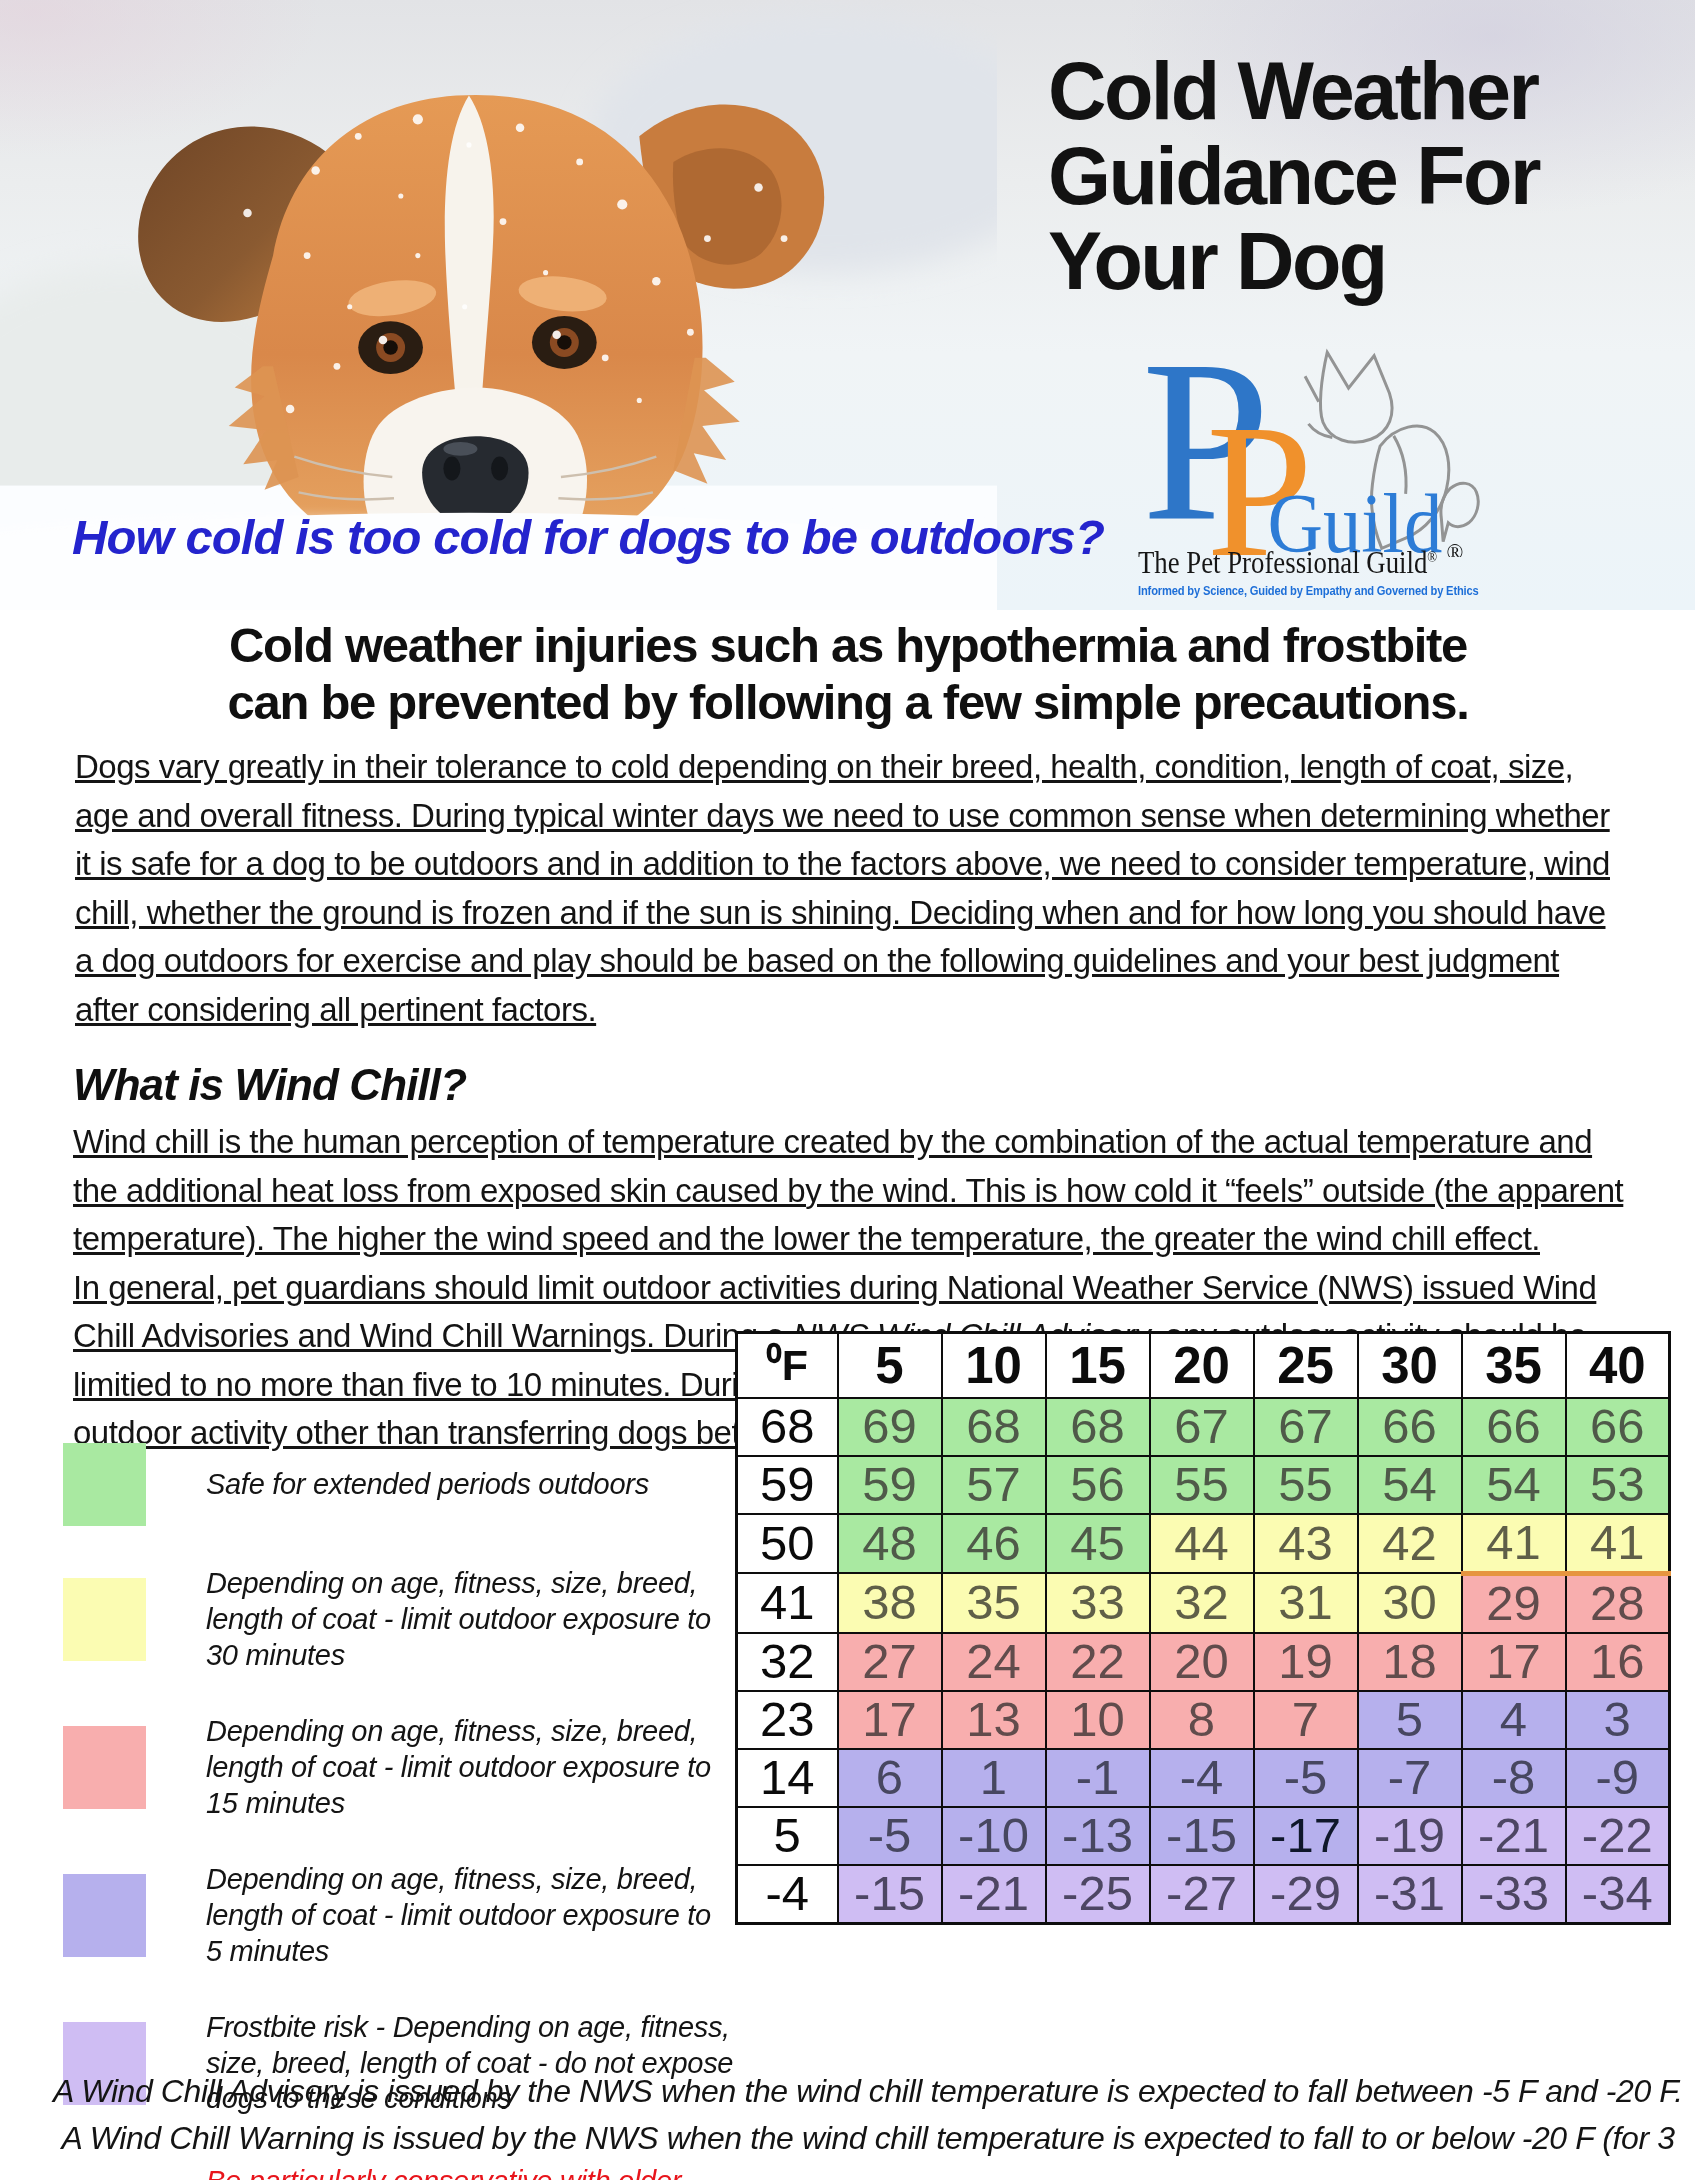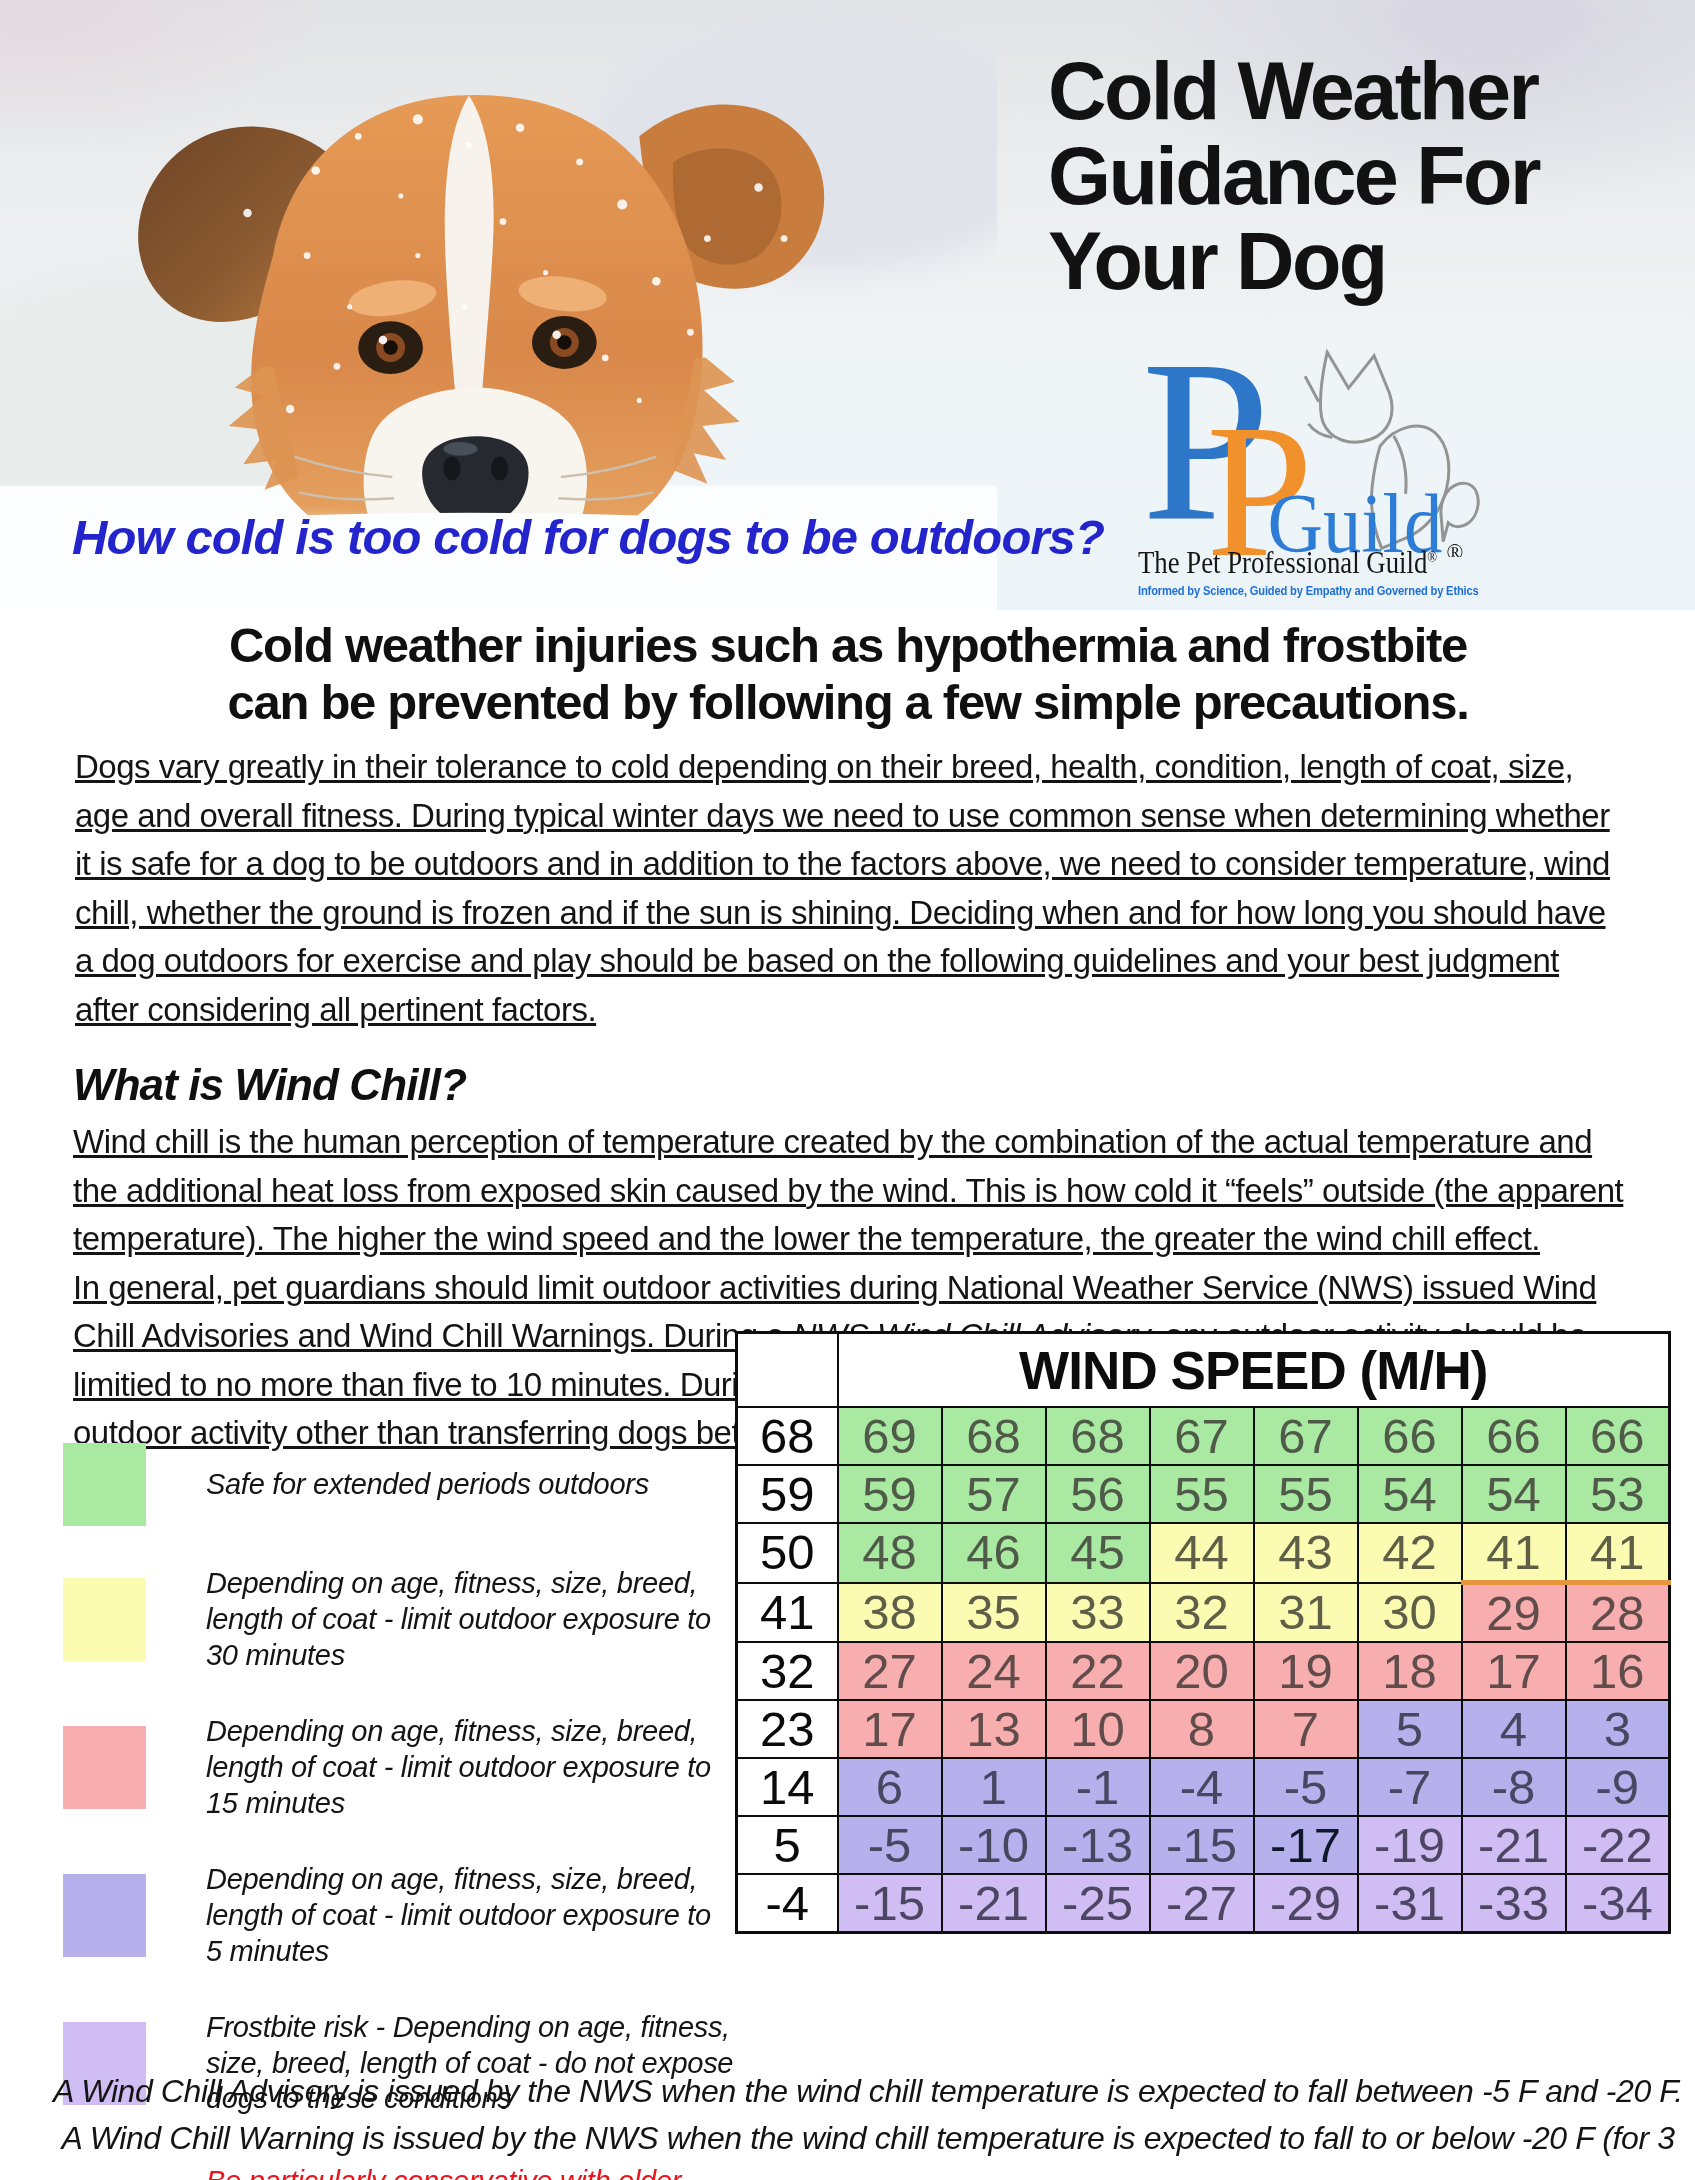--- a/index.html
+++ b/index.html
@@ -208,24 +208,31 @@
     <p>Wind chill is the human perception of temperature created by the combination of the actual temperature and the additional heat loss from exposed skin caused by the wind.  This is how cold it “feels” outside (the apparent temperature). The higher the wind speed and the lower the temperature, the greater the wind chill effect.</p>
     <p><span>In general, pet guardians should limit outdoor activities during National Weather Service (NWS) issued Wind Chill Advisories and Wind Chill Warnings.  During a </span><span class="ul-it">NWS Wind Chill Advisory,</span><span> any outdoor activity should be limitied to no more than five to 10 minutes.  During a </span><span class="ul-it">NWS Wind Chill Warning</span><span>,  you should not allow any outdoor activity other than transferring dogs between facilities or potty walks.</span></p>
   </div>
 
   <table class="wtable">
     <colgroup>
         <col style="width:101px">
         <col span="8" style="width:104px">
       </colgroup>
     <thead>
-      <tr>
-        <td class="wt-corner"></td>
-        <th class="wt-title" colspan="8">WIND SPEED (M/H)</th>
-      </tr>
+      <tr class="wt-speed" id="speed-row">
+        <th class="wt-unit">⁰F</th>
+      <th>5</th>
+          <th>10</th>
+          <th>15</th>
+          <th>20</th>
+          <th>25</th>
+          <th>30</th>
+          <th>35</th>
+          <th>40</th>
+        </tr>
     </thead>
     <tbody id="table-body">
         <tr>
           <th>68</th>
           <td style="background: rgb(169, 233, 161); color: rgb(79, 90, 73);">69</td>
           <td style="background: rgb(169, 233, 161); color: rgb(79, 90, 73);">68</td>
           <td style="background: rgb(169, 233, 161); color: rgb(79, 90, 73);">68</td>
           <td style="background: rgb(169, 233, 161); color: rgb(79, 90, 73);">67</td>
           <td style="background: rgb(169, 233, 161); color: rgb(79, 90, 73);">67</td>
           <td style="background: rgb(169, 233, 161); color: rgb(79, 90, 73);">66</td>

